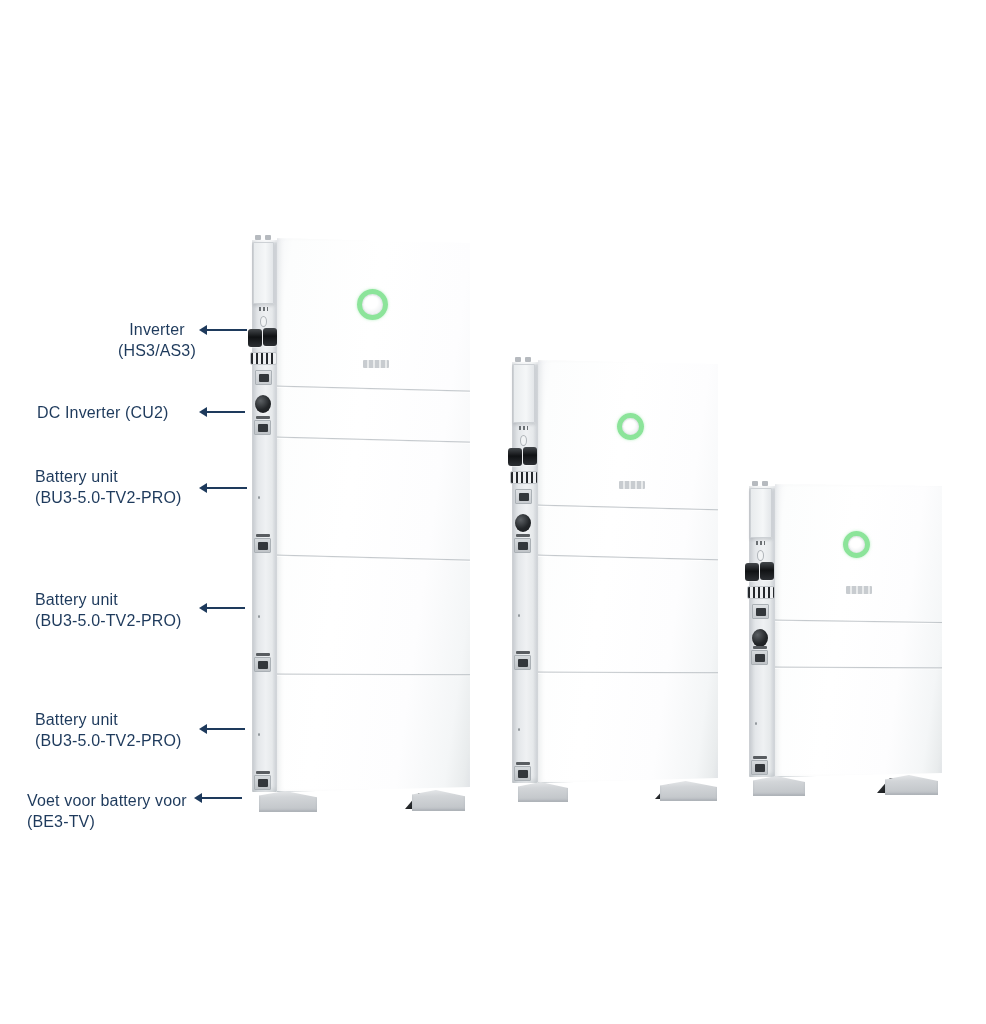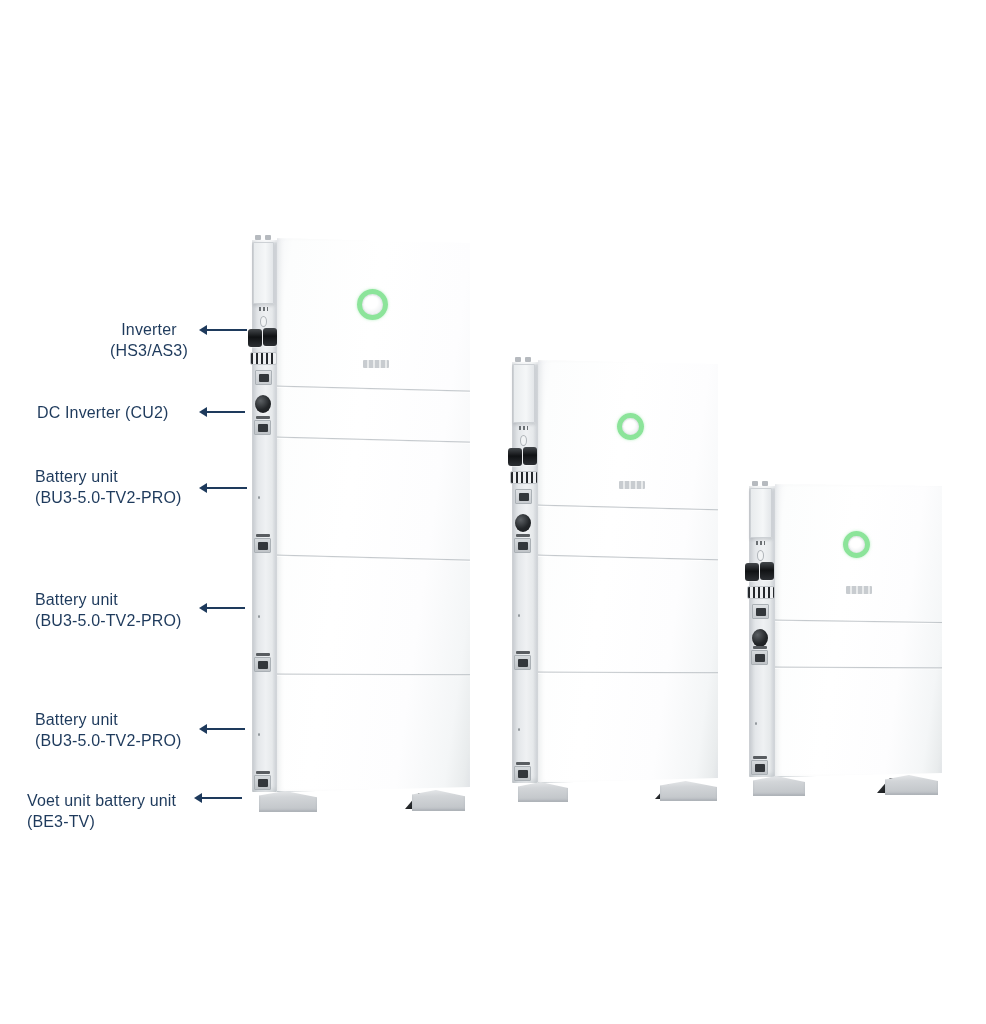--- a/index.html
+++ b/index.html
@@ -57,21 +57,21 @@
     box-shadow:inset 0 -2px 2px rgba(120,128,135,.25);}
   .wedge{position:absolute;z-index:2;
     background:linear-gradient(150deg,#43474b,#17191b 55%);
     clip-path:polygon(30% 0,100% 0,70% 100%,0 100%);}
 </style>
 </head>
 <body>
 
 <div class="stage">
 
-  <div class="callout center" style="left:84px;top:319px;width:130px;">
+  <div class="callout center" style="left:92px;top:319px;width:130px;">
     <div class="callout-line">Inverter</div>
     <div class="callout-line">(HS3/AS3)</div>
   </div>
   <div class="arrow" style="left:201px;top:329px;width:46px;"></div>
 
   <div class="callout" style="left:37px;top:402px;">
     <div class="callout-line">DC Inverter (CU2)</div>
   </div>
   <div class="arrow" style="left:201px;top:411px;width:44px;"></div>
 
@@ -87,21 +87,21 @@
   </div>
   <div class="arrow" style="left:201px;top:607px;width:44px;"></div>
 
   <div class="callout" style="left:35px;top:709px;">
     <div class="callout-line">Battery unit</div>
     <div class="callout-line">(BU3-5.0-TV2-PRO)</div>
   </div>
   <div class="arrow" style="left:201px;top:728px;width:44px;"></div>
 
   <div class="callout" style="left:27px;top:790px;">
-    <div class="callout-line">Voet unit battery unit</div>
+    <div class="callout-line">Voet voor battery voor</div>
     <div class="callout-line">(BE3-TV)</div>
   </div>
   <div class="arrow" style="left:196px;top:797px;width:46px;"></div>
 
 <div class="tower" style="left: 252px; top: 238px; width: 218px; height: 575px;">
       <div class="side" style="left: 0px; top: 2px; width: 25px; height: 552px;"></div>
       <div class="nub" style="left: 3px; top: -3px;"></div>
       <div class="nub" style="left: 13px; top: -3px;"></div>
       <div class="side-cap" style="left: 1px; top: 4px; width: 19px; height: 60px;"></div>
       <div class="marks" style="left: 7px; top: 69px;"></div>

